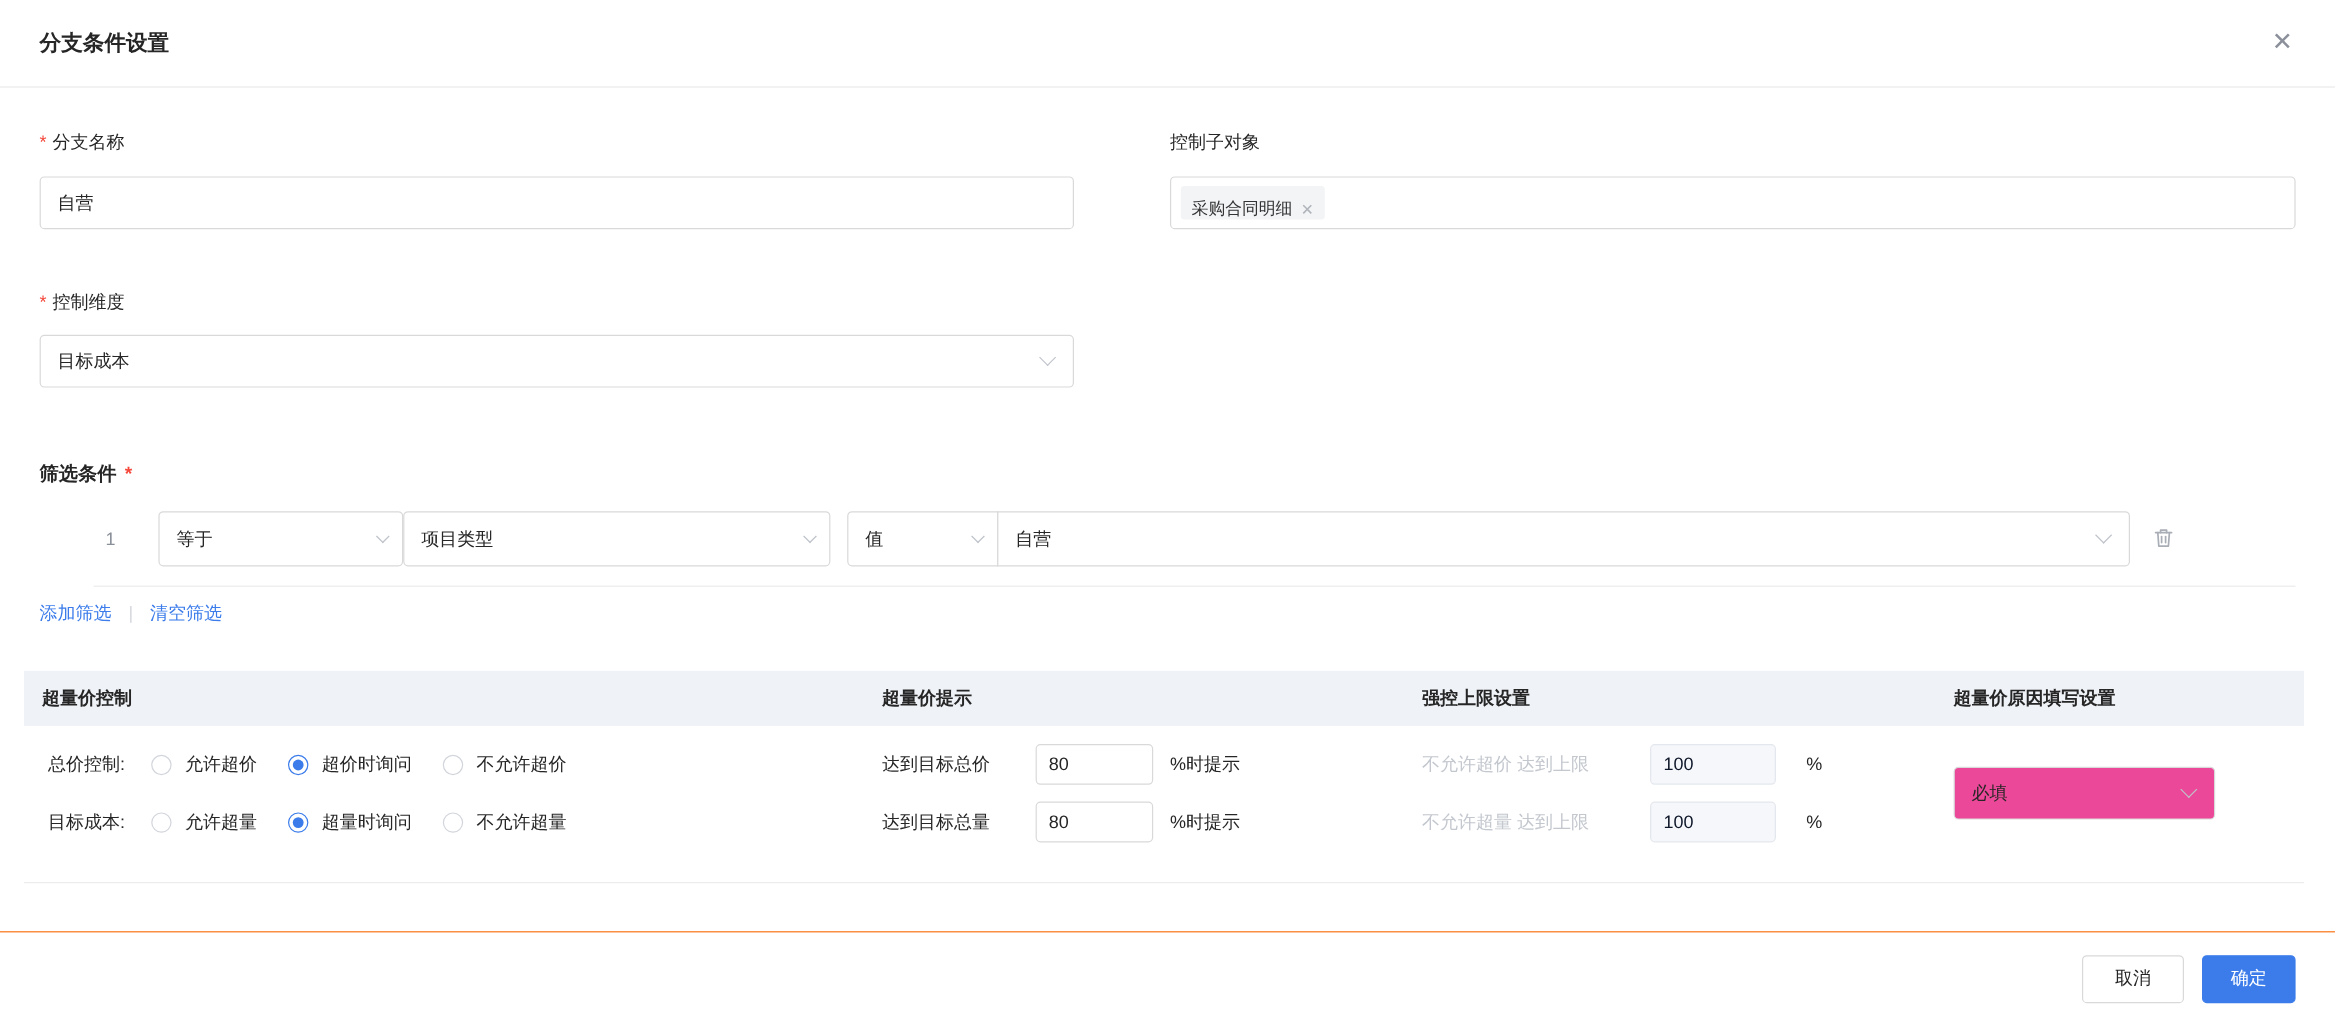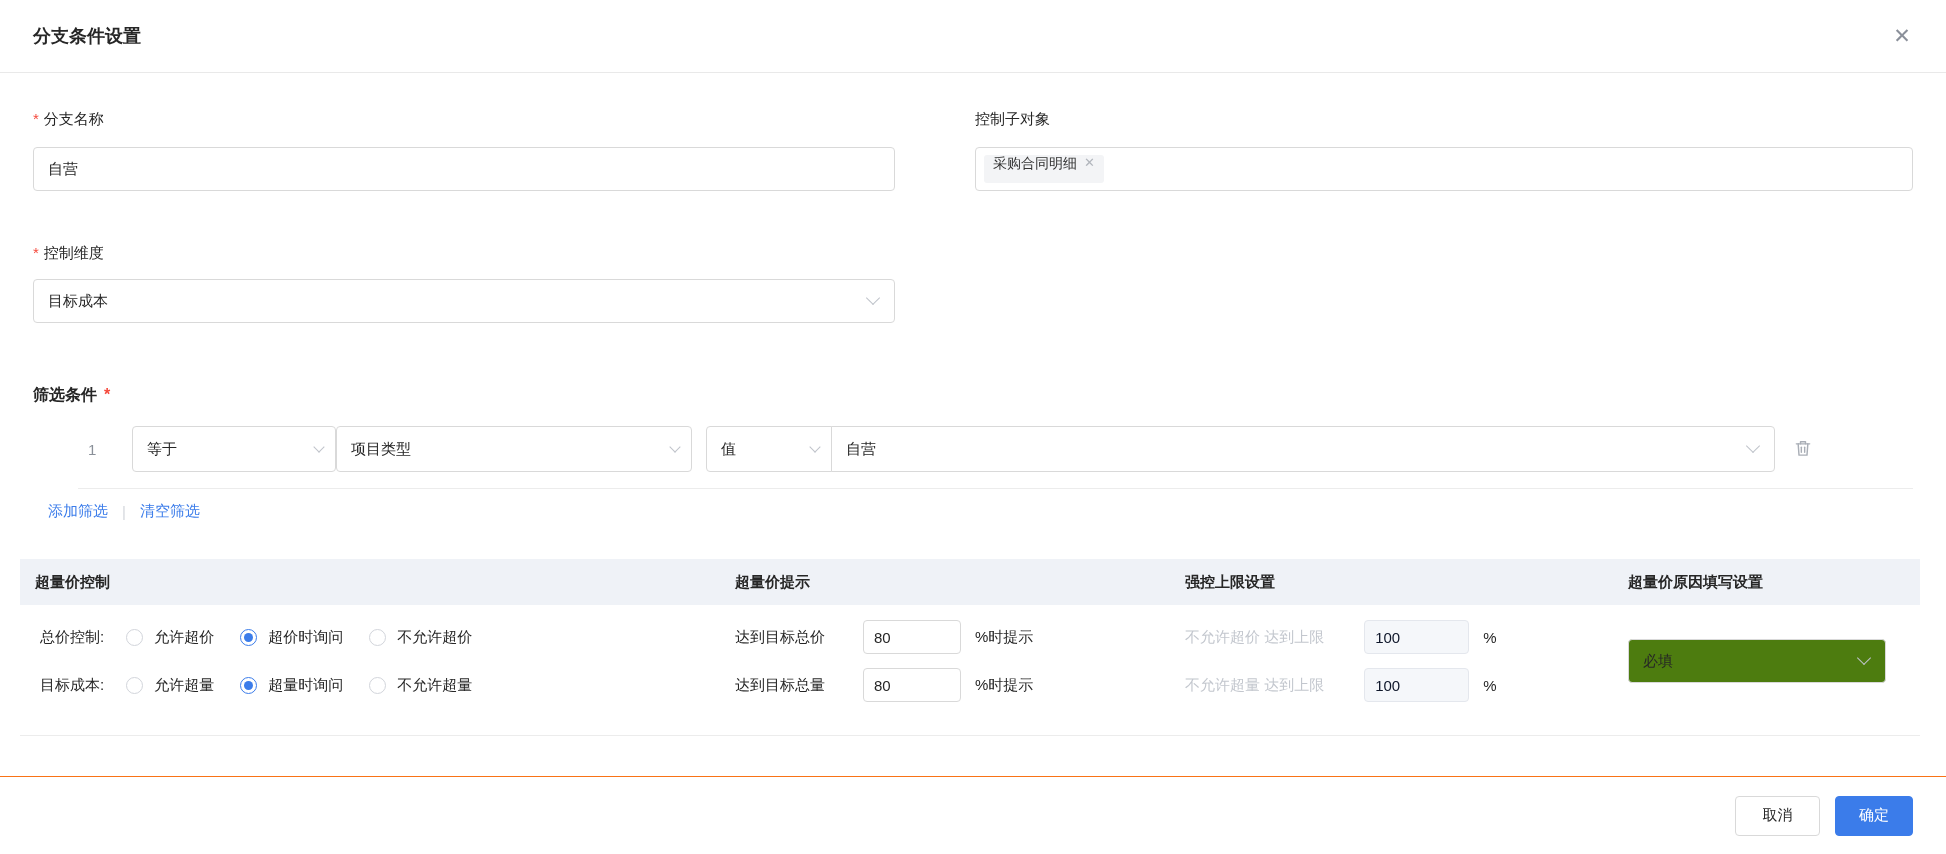--- a/index.html
+++ b/index.html
@@ -56,58 +56,58 @@
     border-right: 1.5px solid #bfc3ca; border-bottom: 1.5px solid #bfc3ca;
     transform: rotate(45deg);
   }
   .chev.small { width: 8px; height: 8px; margin-top: -6px; right: 12px; }
 
   
   .multiselect { margin-top: 18px; height: 44px; border: 1px solid #d9d9d9; border-radius: 4px;
     display: flex; align-items: center; padding: 0 8px; }
   .tag {
     background: #f3f4f6; border-radius: 3px; height: 28px;
-    display: flex; align-items: flex-start; padding: 0 9px;
+    display: flex; align-items: flex-end; padding: 0 9px;
     font-size: 14px; color: #333;
   }
   .tag-close { color: #b1b5bc; margin-left: 7px; font-size: 13px; cursor: pointer; }
 
   .dim-field { margin-top: 52px; width: 862px; }
   .dim-field .select { margin-top: 16px; }
 
   
   .filter-title { margin-top: 62px; font-size: 16px; font-weight: bold; }
   .filter-row { display: flex; align-items: center; margin-top: 20px; }
   .row-idx { width: 30px; margin-left: 55px; color: #8a9099; font-size: 15px; }
   .fsel { height: 46px; border: 1px solid #d9d9d9; border-radius: 4px; background: #fff;
     display: flex; align-items: center; padding: 0 14px; font-size: 15px; position: relative; }
   .fsel-field { width: 356px; }
   .fsel-op { width: 204px; margin-left: 14px; }
   .fsel-vtype { width: 126px; margin-left: 14px; border-radius: 4px 0 0 4px; }
   .fsel-value { width: 944px; margin-left: -1px; border-radius: 0 4px 4px 0; }
   .trash-btn { border: 0; background: none; margin-left: 18px; cursor: pointer; padding: 0; height: 22px; }
 
   .filter-divider { margin-left: 45px; margin-top: 16px; border-top: 1px solid #ececec; }
-  .filter-links { display: flex; align-items: center; margin-top: 13px; margin-left: 15px; font-size: 15px; }
+  .filter-links { display: flex; align-items: center; margin-top: 13px; font-size: 15px; }
   .link { color: #3B7CEA; cursor: pointer; text-decoration: none; }
   .link-sep { color: #d4d7dc; margin: 0 14px; }
 
   
   .ctable { margin: 38px -13px 0 -13px; width: 1900px; border-bottom: 1px solid #ececec; }
   .thead { display: flex; height: 46px; align-items: center; background: #EFF2F7; font-weight: bold; font-size: 15px; }
   .th1 { width: 700px; padding-left: 15px; }
   .th2 { width: 447px; padding-left: 15px; }
   .th3 { width: 443px; padding-left: 18px; }
   .th4 { width: 310px; padding-left: 18px; }
   .tbody { display: flex; padding: 8px 0 26px 0; position: relative; }
   .tcol-left { width: 1590px; }
   .trow { display: flex; align-items: center; height: 48px; }
   .tc1 { width: 700px; padding-left: 20px; display: flex; align-items: center; font-size: 15px; }
   .tc2 { width: 447px; padding-left: 15px; display: flex; align-items: center; font-size: 15px; }
-  .tc3 { width: 443px; padding-left: 18px; display: flex; align-items: center; font-size: 15px; }
+  .tc3 { width: 443px; padding-left: 18px; display: flex; align-items: center; font-size: 15px; gap: 11px; }
   .row-label { margin-right: 22px; }
 
   .radio-opt { display: flex; align-items: center; margin-right: 26px; cursor: pointer; text-align: center; }
   .radio {
     width: 17px; height: 17px; border-radius: 50%;
     border: 1px solid #d2d5db; background: #fff; position: relative; flex: 0 0 17px;
   }
   .radio.checked { border-color: #3B7CEA; }
   .radio.checked::after {
     content: ""; position: absolute; left: 50%; top: 50%;
@@ -120,22 +120,22 @@
   .pct-suffix { margin-left: 14px; }
 
   .disabled-text { color: #C3C7CE; }
   .pct-input.disabled {
     margin-left: 40px; width: 105px;
     background: #f5f7fa; border-color: #e4e7ed; color: #0f172a;
   }
   .pct-unit { margin-left: 14px; }
 
   .tcol-reason { width: 310px; padding-left: 18px; display: flex; align-items: center; }
-  .reason-select { width: 258px; height: 44px; border: 1px solid #d9d9d9; border-radius: 4px;
-    display: flex; align-items: center; padding: 0 14px; font-size: 15px; position: relative; background:#4d7c0f; }
+  .reason-select { width: 218px; height: 44px; border: 1px solid #d9d9d9; border-radius: 4px;
+    display: flex; align-items: center; padding: 0 14px; font-size: 15px; position: relative; background:#ec4899; }
 
   
   .dlg-footer {
     flex: 0 0 78px; border-top: 1px solid #f97316;
     display: flex; align-items: center; justify-content: flex-end;
     padding-right: 33px;
   }
   .btn { height: 40px; border-radius: 4px; font-size: 15px; cursor: pointer;
     font-family: inherit; display: flex; align-items: center; justify-content: center; }
   .btn-cancel { width: 85px; background: #fff; border: 1px solid #d9d9d9; color: #262626; }

